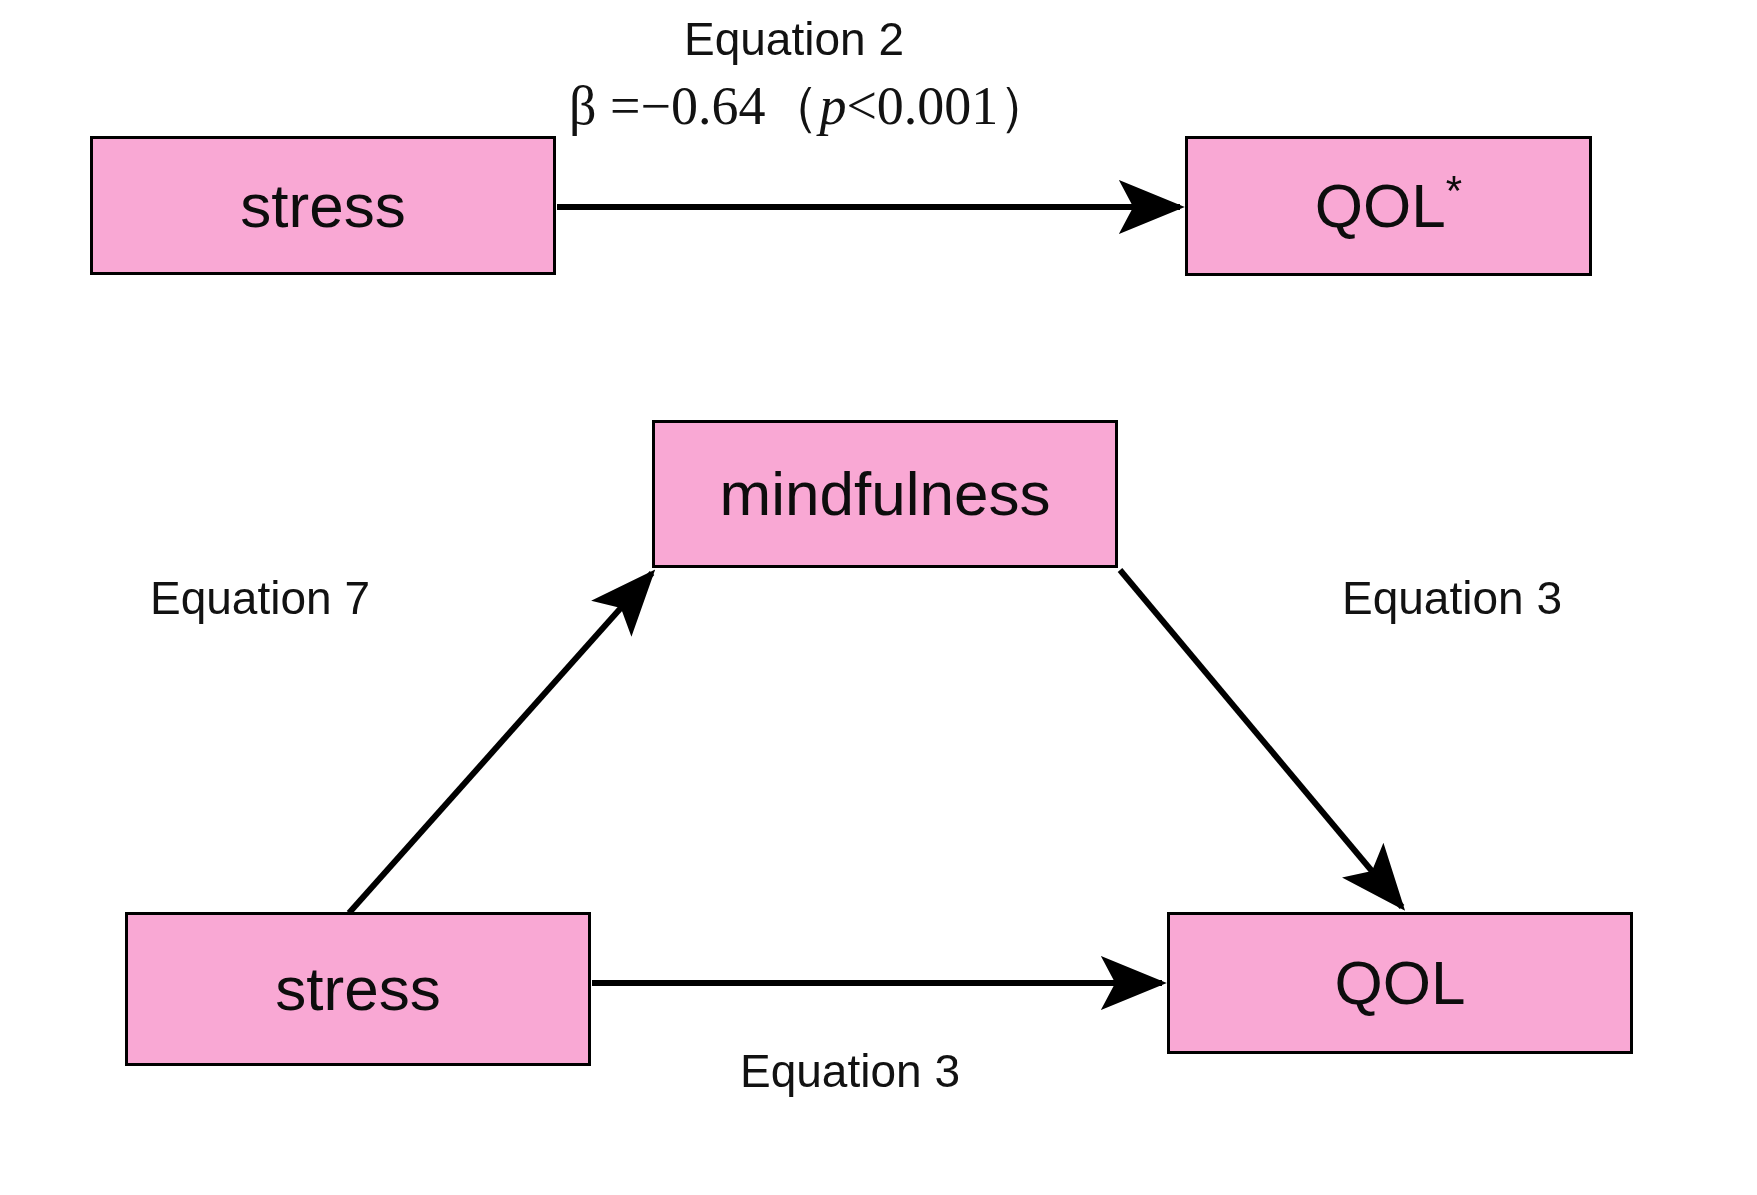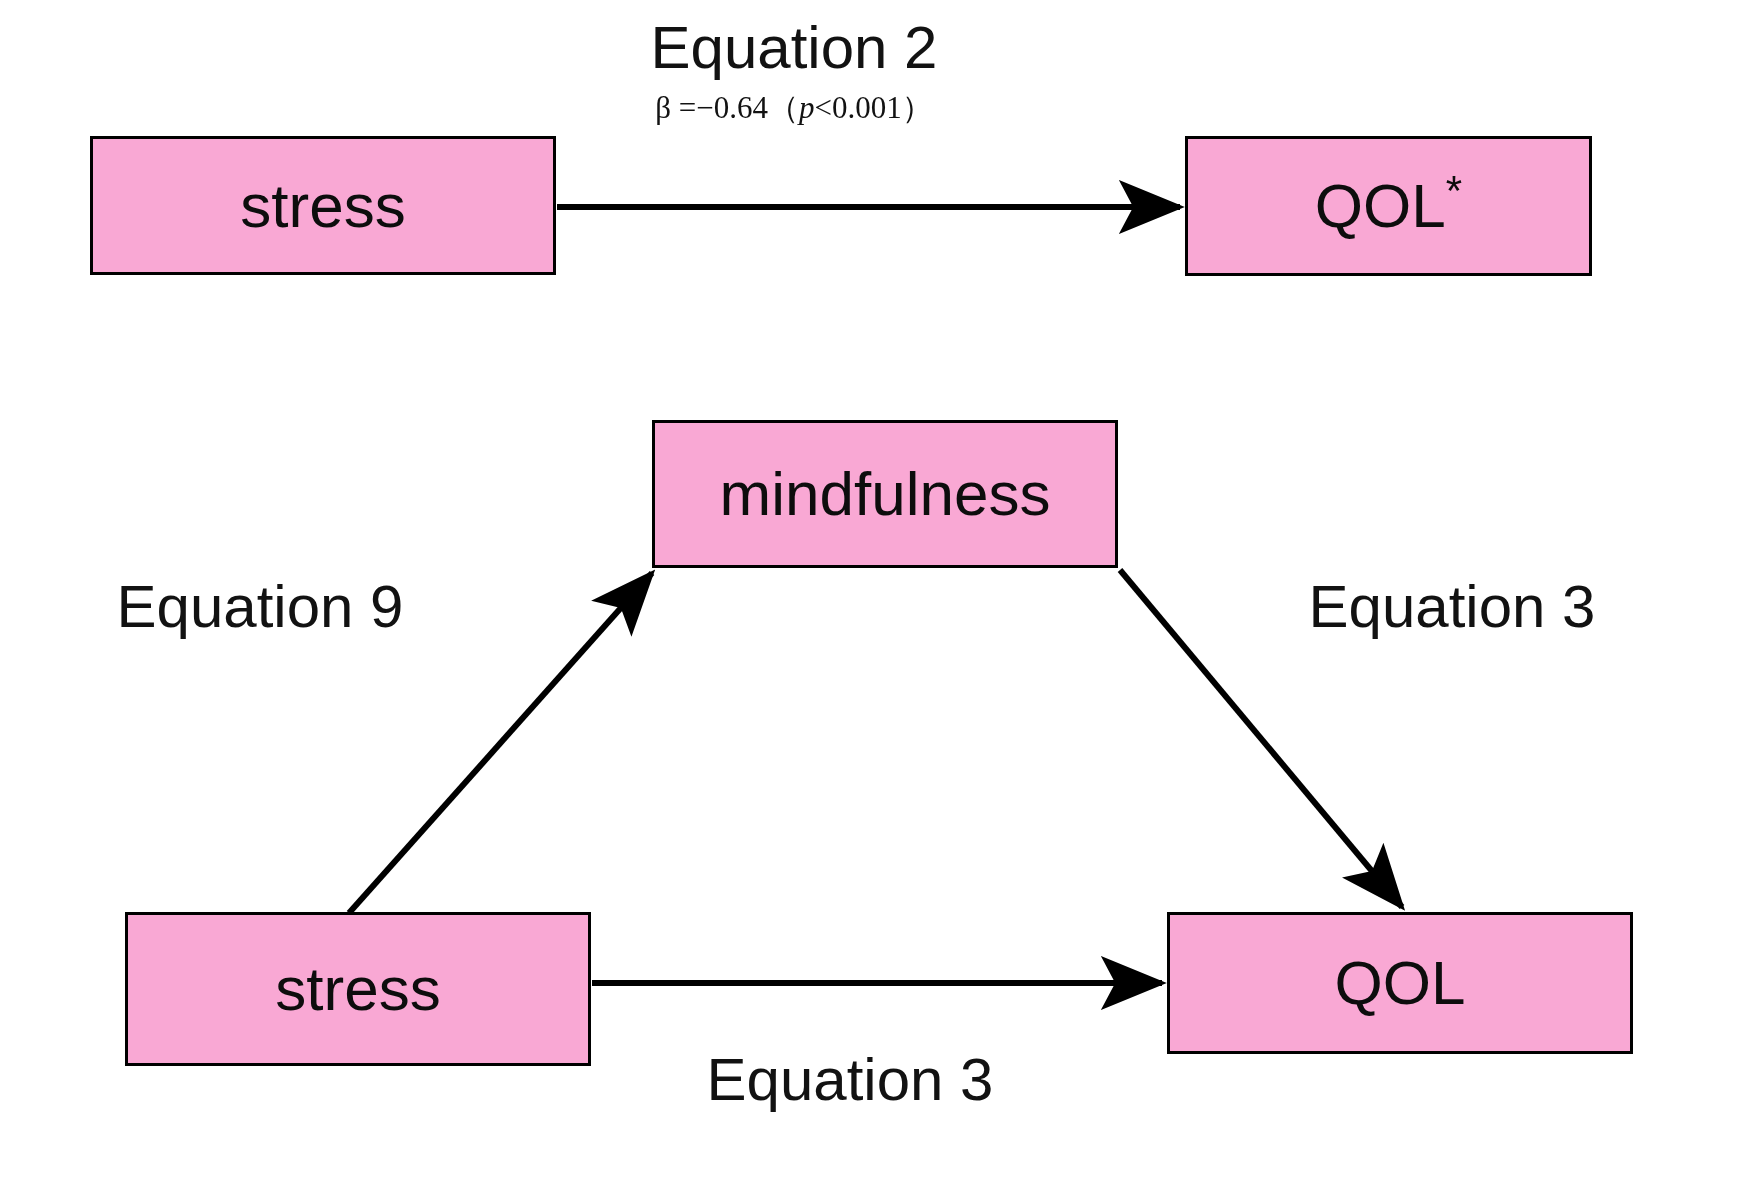--- a/index.html
+++ b/index.html
@@ -53,29 +53,29 @@
   .edge-label {
     position: absolute;
     z-index: 3;
     text-align: center;
     white-space: nowrap;
     line-height: 1.12;
   }
   .eq-name {
     display: block;
     font-family: "Liberation Sans", sans-serif;
-    font-size: 60px;
+    font-size: 46px;
     font-weight: 400;
     color: #121212;
     text-align: center;
   }
   .eq-stat {
     display: block;
     font-family: "Liberation Serif", serif;
-    font-size: 31px;
+    font-size: 54px;
     font-weight: 400;
     color: #121212;
     margin-top: 10px;
   }
   .eq-stat i {
     font-style: italic;
   }
 
   
   #node-stress-top   { left: 90px;   top: 136px; width: 466px; height: 139px; }
@@ -132,21 +132,21 @@
   <div class="node" id="node-qol-bot">
     <span class="node-label">QOL</span>
   </div>
 
   <div class="edge-label" id="label-eq2">
     <span class="eq-name">Equation 2</span>
     <span class="eq-stat">β =−0.64（<i>p</i>&lt;0.001）</span>
   </div>
 
   <div class="edge-label" id="label-eq1">
-    <span class="eq-name">Equation 9</span>
+    <span class="eq-name">Equation 7</span>
   </div>
 
   <div class="edge-label" id="label-eq3-right">
     <span class="eq-name">Equation 3</span>
   </div>
 
   <div class="edge-label" id="label-eq3-bottom">
     <span class="eq-name">Equation 3</span>
   </div>
 

